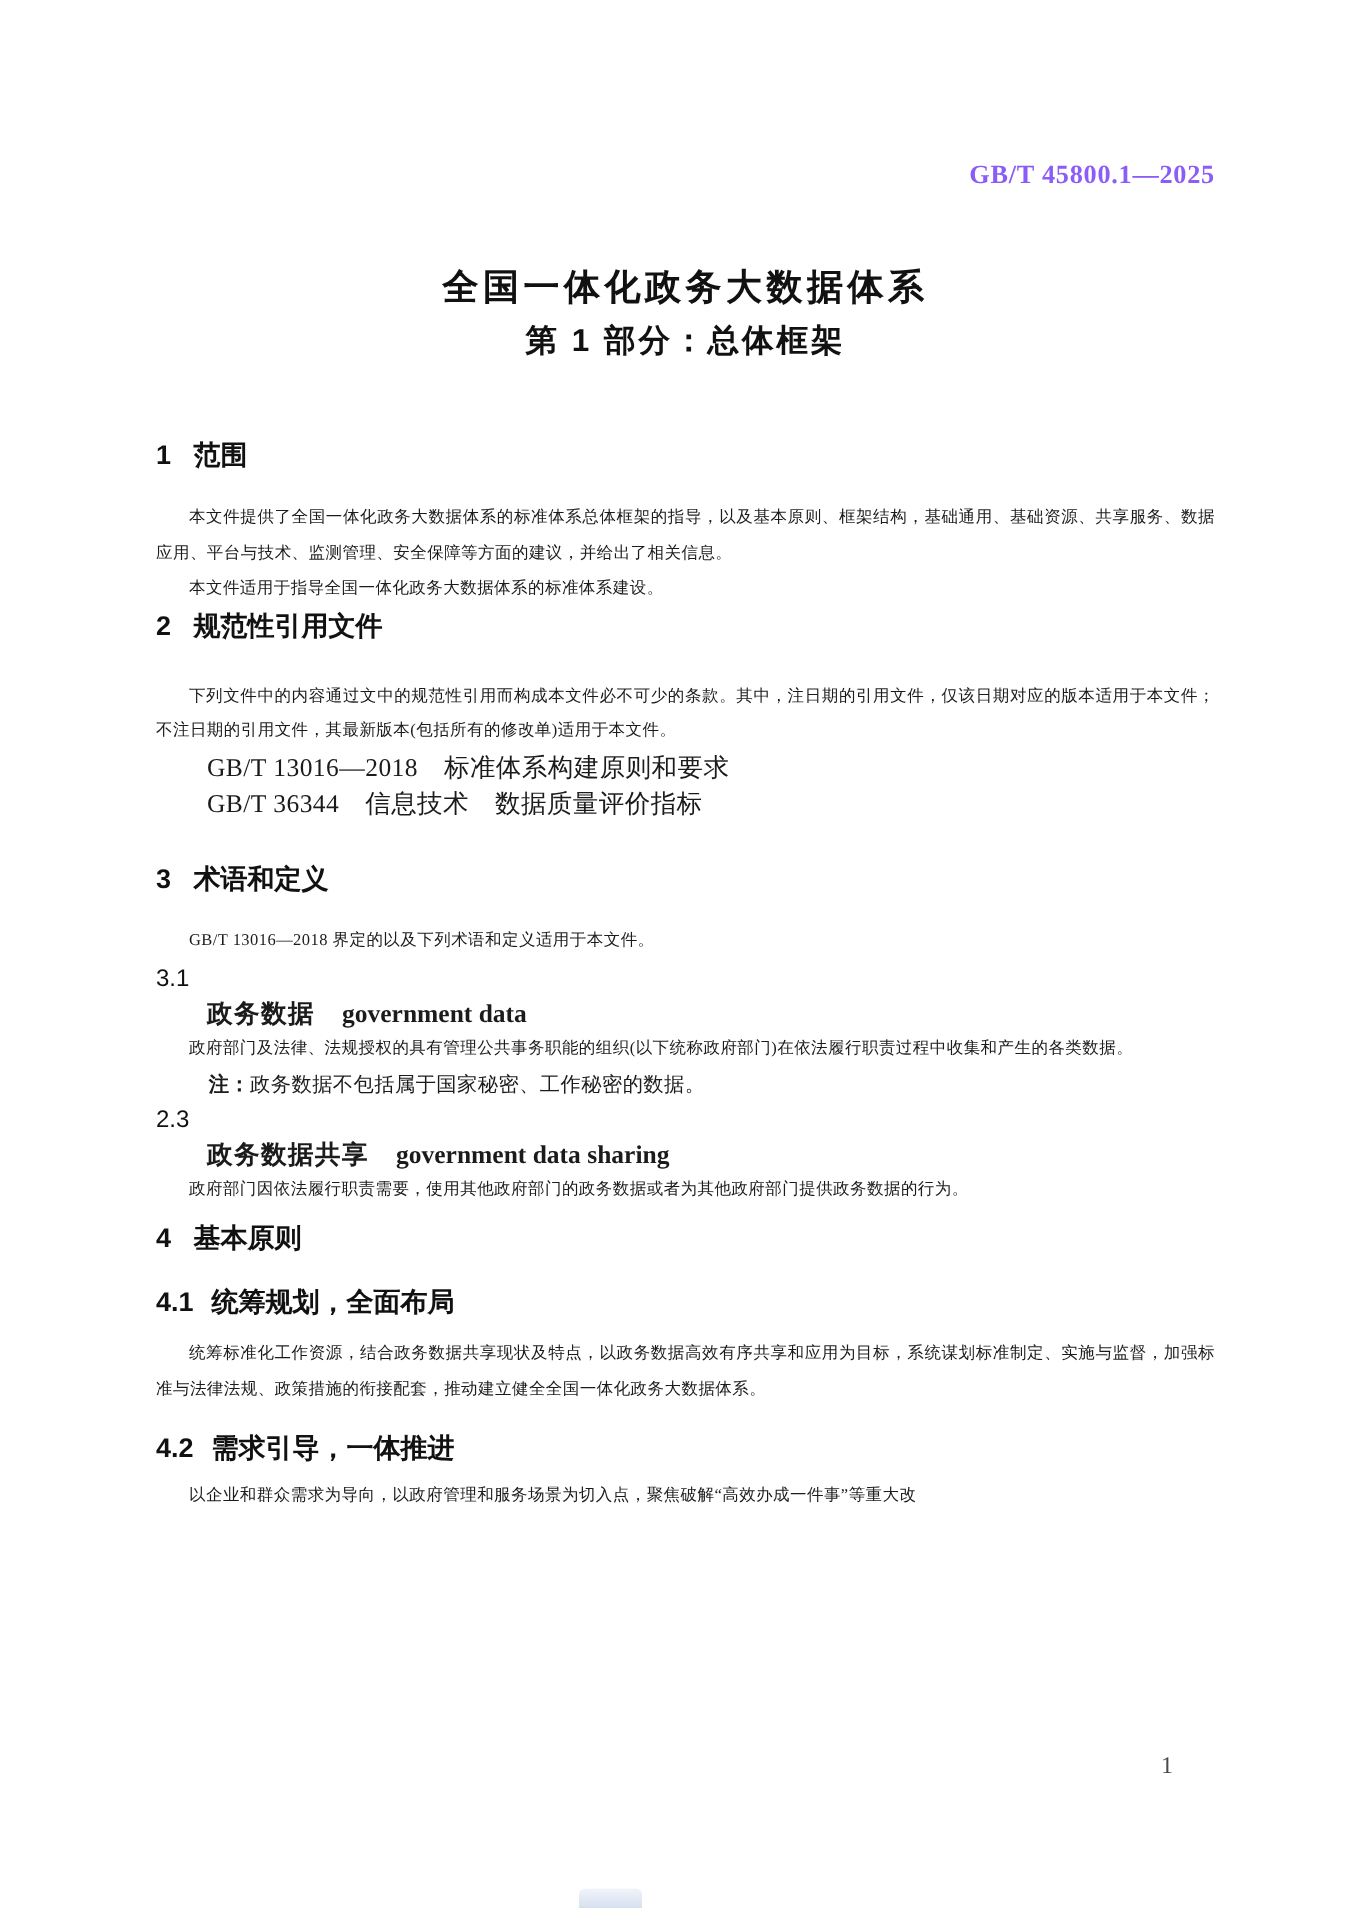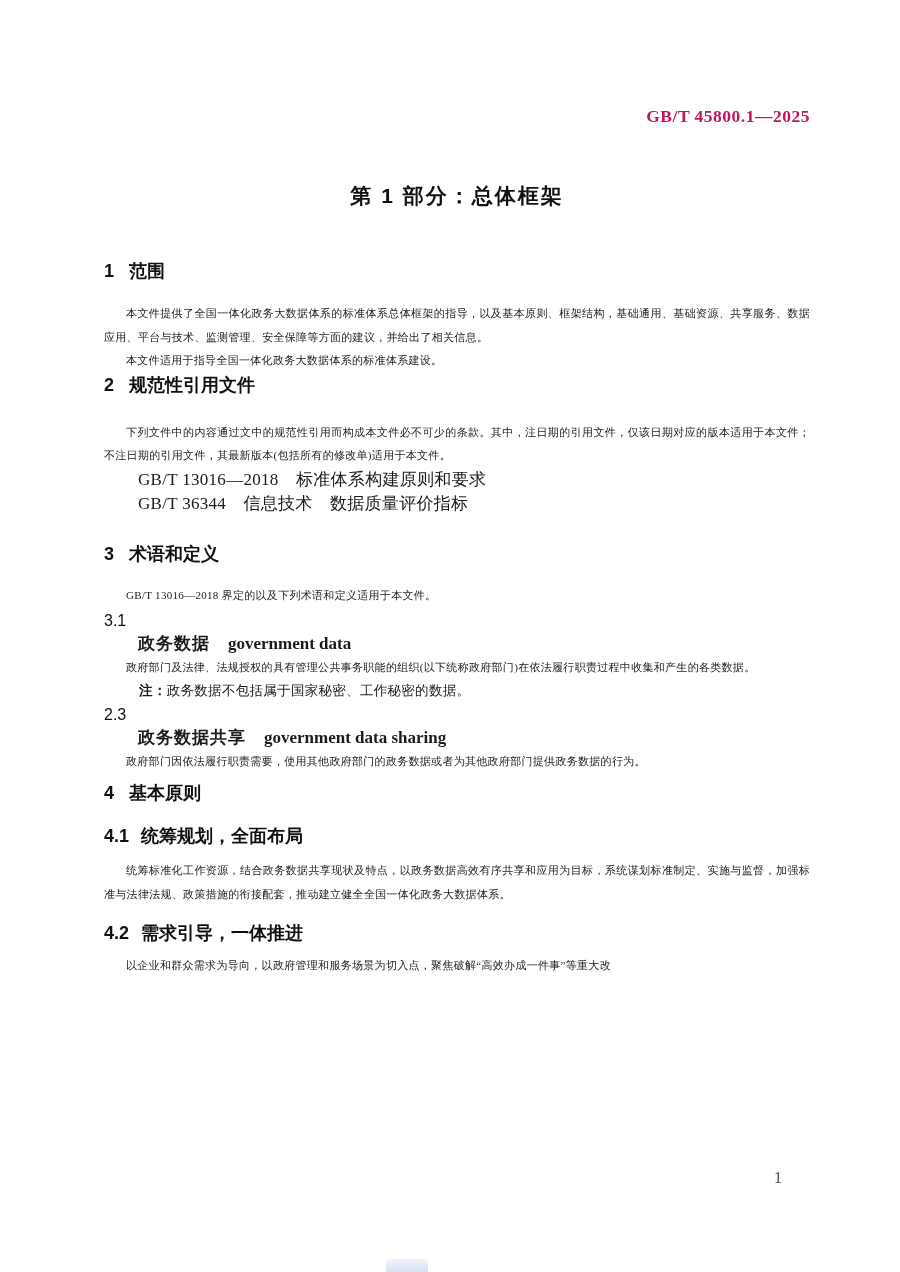--- a/index.html
+++ b/index.html
@@ -19,21 +19,21 @@
     overflow: hidden;
   }
   .std-code {
     position: absolute;
     top: 106px;
     right: 90px;
     font-family: "Liberation Serif", "DejaVu Serif", serif;
     font-weight: 700;
     font-size: 17.5px;
     letter-spacing: 0.5px;
-    color: #be185d;
+    color: #8b5cf6;
   }
   .content {
     position: absolute;
     left: 104px;
     top: 0;
     width: 706px;
     padding-top: 176px;
   }
   .doc-title-1 {
     text-align: center;
@@ -142,20 +142,21 @@
 </style>
 </head>
 <body>
 
 <div class="page">
 
   <div class="std-code">GB/T 45800.1—2025</div>
 
   <div class="content">
 
+    <div class="doc-title-1">全国一体化政务大数据体系</div>
     <div class="doc-title-2">第 1 部分：总体框架</div>
 
     <div class="sec-h m-title-to-h1"><span class="h-num">1</span><span>范围</span></div>
     <p class="body-p m-h-to-p">本文件提供了全国一体化政务大数据体系的标准体系总体框架的指导，以及基本原则、框架结构，基础通用、基础资源、共享服务、数据应用、平台与技术、监测管理、安全保障等方面的建议，并给出了相关信息。</p>
     <p class="body-p">本文件适用于指导全国一体化政务大数据体系的标准体系建设。</p>
 
     <div class="sec-h m-p-to-h"><span class="h-num">2</span><span>规范性引用文件</span></div>
     <p class="body-p m-h2-to-p">下列文件中的内容通过文中的规范性引用而构成本文件必不可少的条款。其中，注日期的引用文件，仅该日期对应的版本适用于本文件；不注日期的引用文件，其最新版本(包括所有的修改单)适用于本文件。</p>
     <div class="ref-line">GB/T 13016—2018　标准体系构建原则和要求</div>
     <div class="ref-line">GB/T 36344　信息技术　数据质量评价指标</div>

